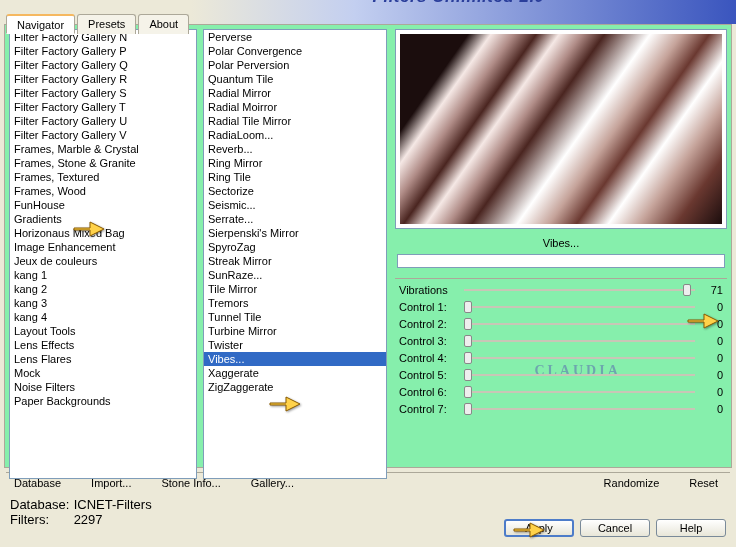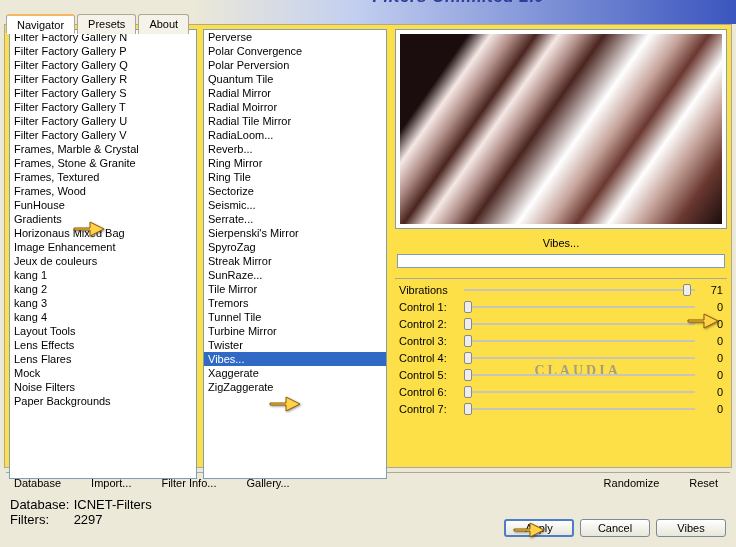--- a/index.html
+++ b/index.html
@@ -48,21 +48,21 @@
   font-style: italic;
   font-size: 17px;
   color: #2a3e9b;
   background: linear-gradient(to right, #ece9d8, #c3cff0 30%, #3a55be);
   padding: 2px 10px 0 0;
   height: 40px;
   line-height: 22px;
   letter-spacing: 0.5px;
 }
 .main-panel {
-  background: #fde047;
+  background: #86efac;
   border: 1px solid #aca899;
   margin: 0 4px;
   height: 444px;
   padding: 4px;
   display: flex;
   gap: 6px;
 }
 .listbox {
   border: 1px solid #7f9db9;
   background: #fff;
@@ -366,38 +366,38 @@
           </span>
           <span class="control-value">0</span>
         </div>
       </div>
   </div>
 </div>
 
 <div class="underline-row">
   <span class="link">Database</span>
   <span class="link">Import...</span>
-  <span class="link">Filter Info...</span>
+  <span class="link">Stone Info...</span>
   <span class="link">Gallery...</span>
   <span class="spacer"></span>
   <span class="link">Randomize</span>
   <span class="link" style="margin-right:4px">Reset</span>
 </div>
 
 <div class="status-row">
   <div><span class="label">Database:</span>
        <span>ICNET-Filters</span></div>
   <div><span class="label">Filters:</span>
        <span>2297</span></div>
 </div>
 
 <div class="btn-row">
   <div class="btn default">Apply</div>
   <div class="btn">Cancel</div>
-  <div class="btn">Vibes</div>
+  <div class="btn">Help</div>
 </div>
 
 <div class="pointer" style="left:72px; top:218px">
   <svg width="36" height="22">
       <path d="M2 10 L18 10 L18 4 L32 11 L18 18 L18 12 L2 12 Z" fill="#ffd24a" stroke="#8a5a00" stroke-width="1"></path>
     </svg>
 </div>
 <div class="pointer" style="left:268px; top:393px">
   <svg width="36" height="22">
       <path d="M2 10 L18 10 L18 4 L32 11 L18 18 L18 12 L2 12 Z" fill="#ffd24a" stroke="#8a5a00" stroke-width="1"></path>

